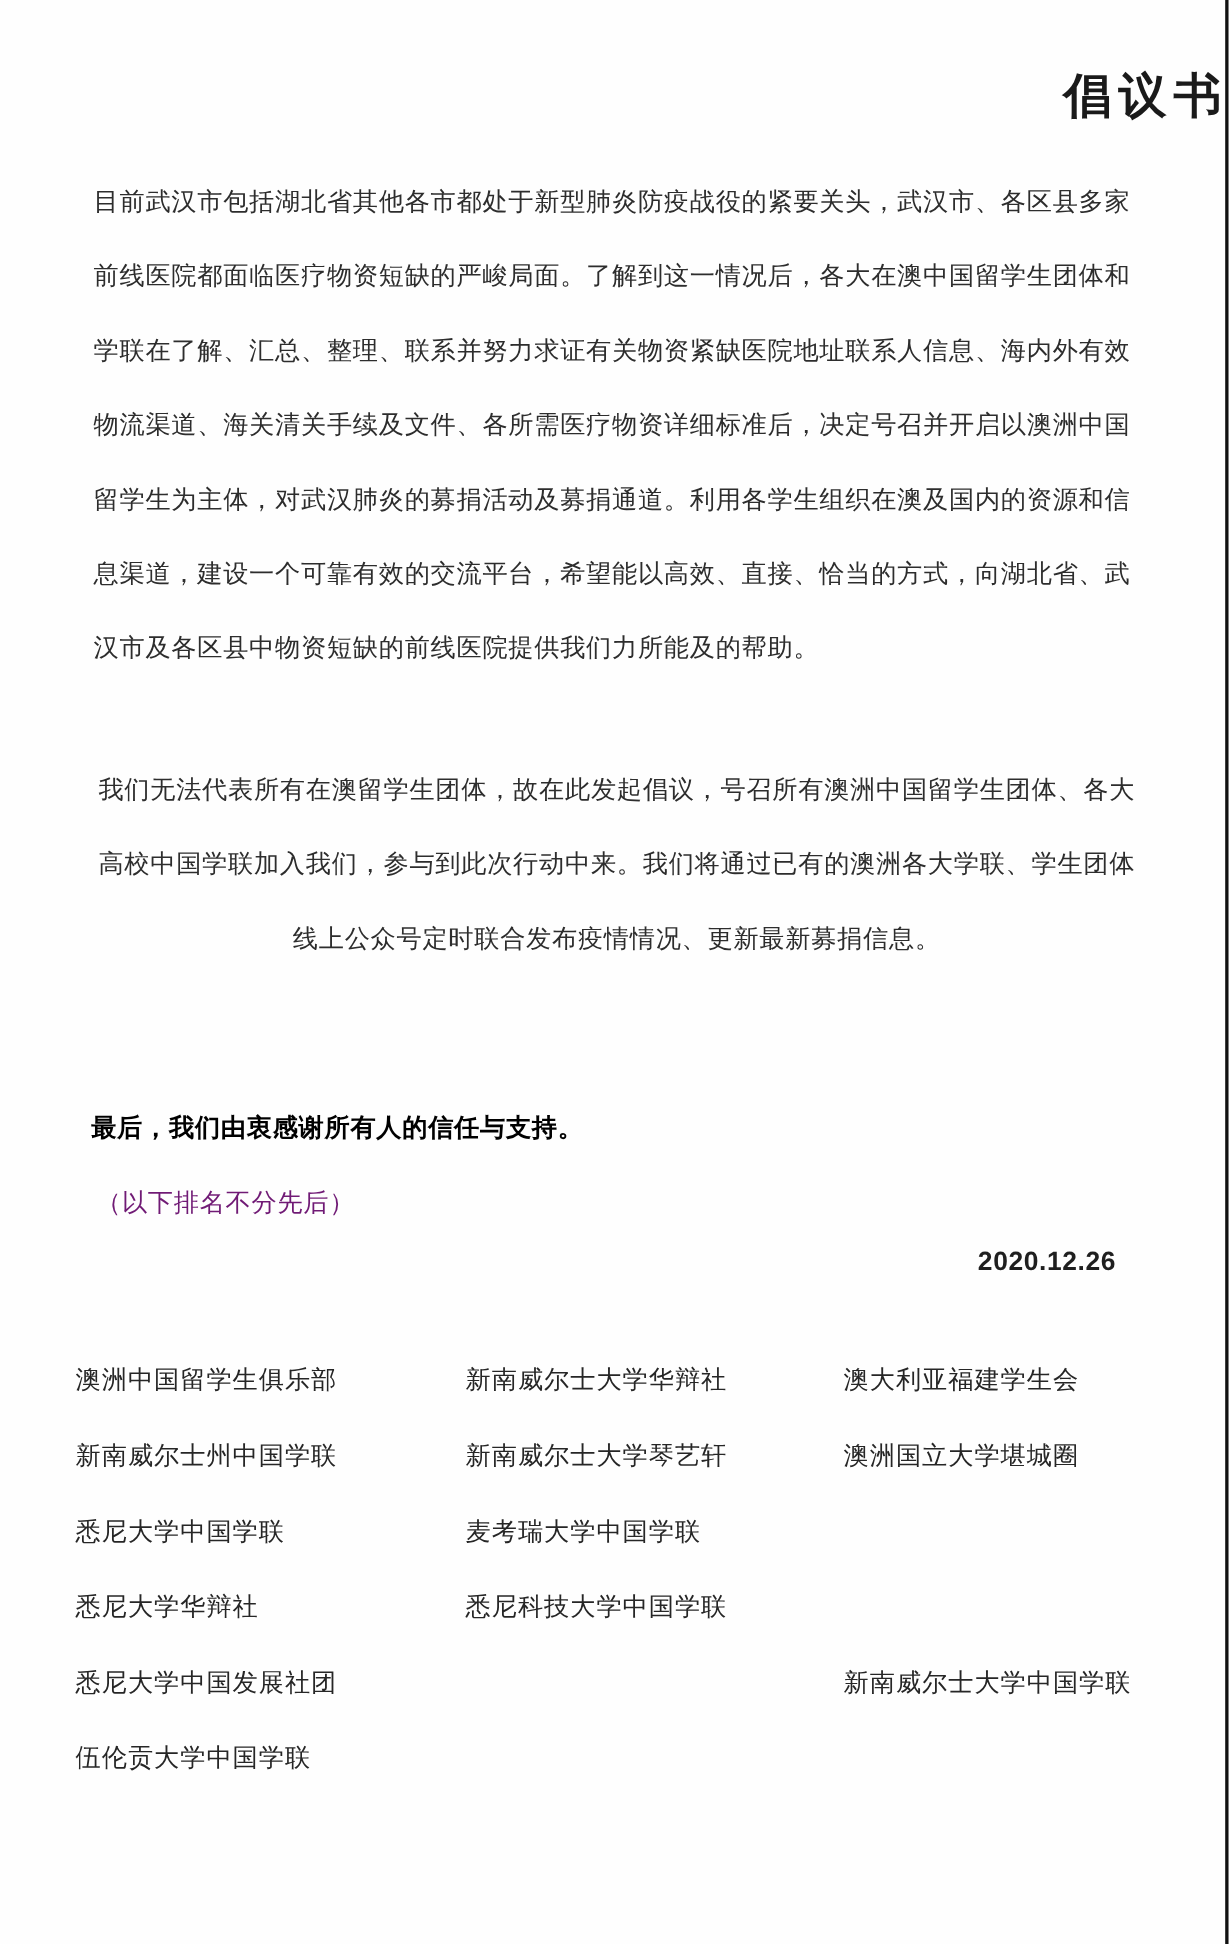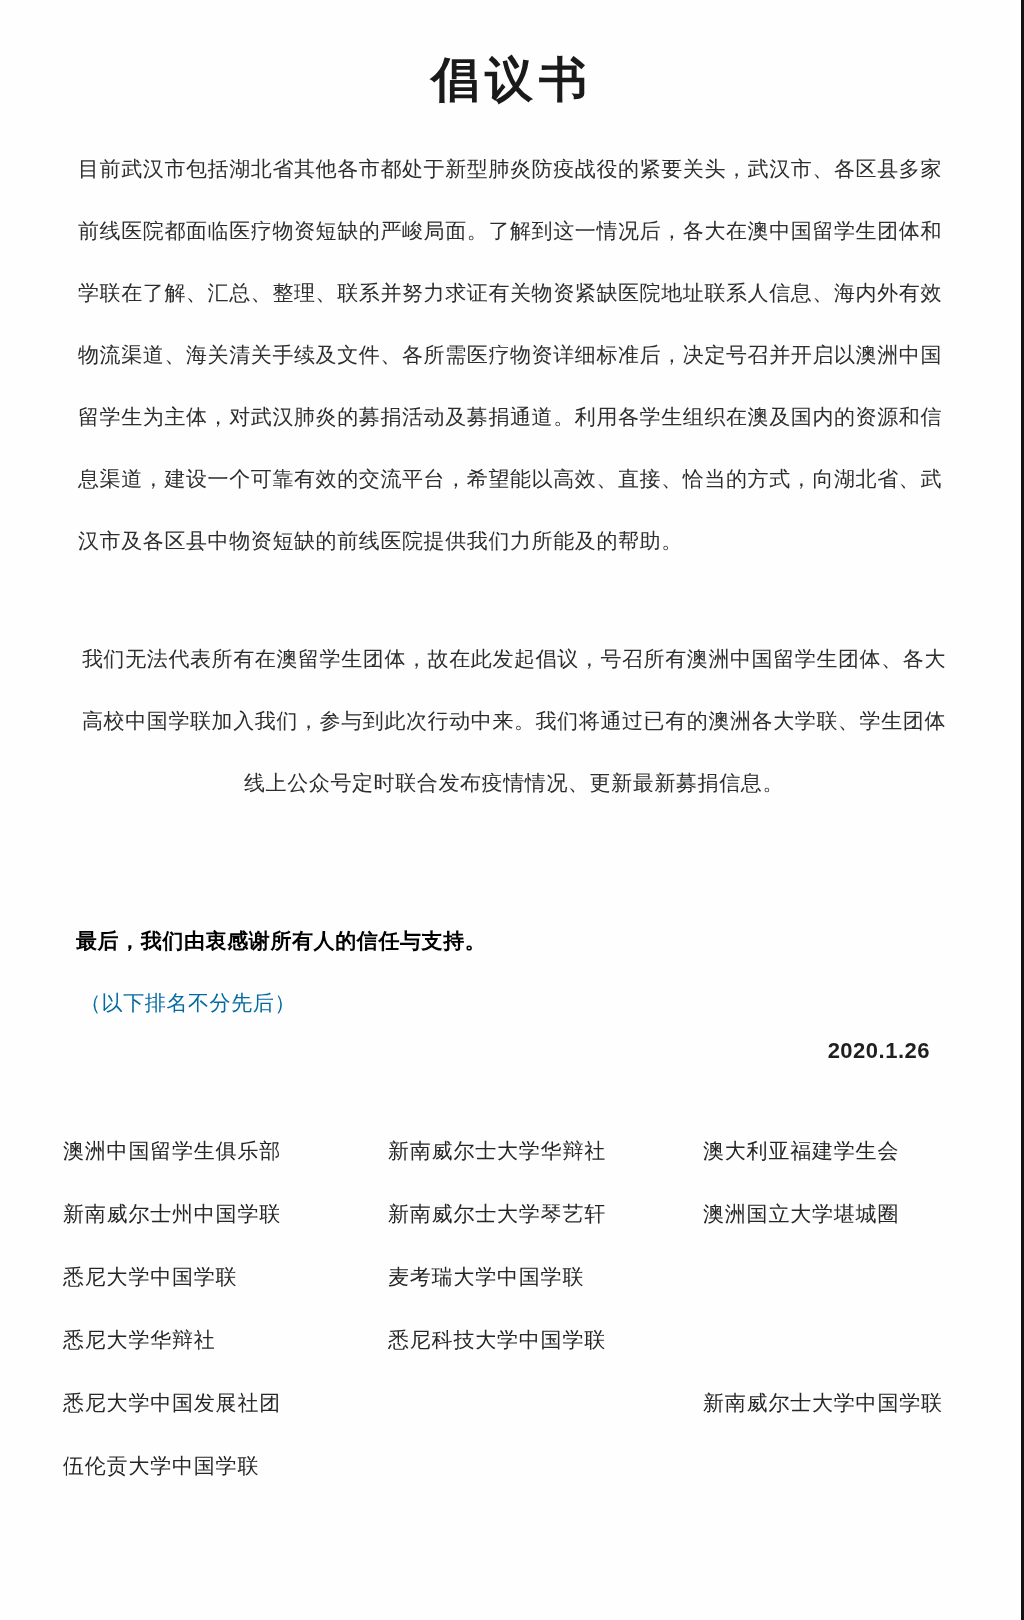--- a/index.html
+++ b/index.html
@@ -22,22 +22,22 @@
     top: 0;
     right: 0;
     width: 3px;
     height: 100%;
     background: #111;
   }
   .title {
     margin: 48px 0 0 0;
     height: 64px;
     line-height: 64px;
-    text-align: center;
-    font-size: 48px;
+    text-align: right;
+    font-size: 40px;
     font-weight: bold;
     letter-spacing: 6px;
     color: #1a1a1a;
   }
   .body-text {
     margin-top: 26px;
     padding: 0 74px 0 78px;
   }
   .para { margin: 0 0 56px 0; }
   .para:last-child { margin-bottom: 0; text-align: center; }
@@ -54,21 +54,21 @@
     font-size: 21px;
     font-weight: bold;
     letter-spacing: 0.6px;
     color: #000000;
   }
   .ranking-note {
     padding: 0 74px 0 80px;
     line-height: 62px;
     font-size: 21px;
     letter-spacing: 0.6px;
-    color: #0369a1;
+    color: #701a75;
   }
   .doc-date {
     line-height: 34px;
     font-size: 22px;
     font-weight: bold;
     text-align: right;
     padding-right: 94px;
     color: #1f1f1f;
     letter-spacing: 0.5px;
   }
@@ -109,21 +109,21 @@
         <div class="line">我们无法代表所有在澳留学生团体，故在此发起倡议，号召所有澳洲中国留学生团体、各大</div>
         <div class="line">高校中国学联加入我们，参与到此次行动中来。我们将通过已有的澳洲各大学联、学生团体</div>
         <div class="line">线上公众号定时联合发布疫情情况、更新最新募捐信息。</div>
       </div>
     </div>
 
   <div class="closing-thanks">最后，我们由衷感谢所有人的信任与支持。</div>
 
   <div class="ranking-note">（以下排名不分先后）</div>
 
-  <div class="doc-date">2020.1.26</div>
+  <div class="doc-date">2020.12.26</div>
 
   <div class="signatories" id="signatories">
       <div class="signatory">澳洲中国留学生俱乐部</div>
       <div class="signatory">新南威尔士大学华辩社</div>
       <div class="signatory">澳大利亚福建学生会</div>
       <div class="signatory">新南威尔士州中国学联</div>
       <div class="signatory">新南威尔士大学琴艺轩</div>
       <div class="signatory">澳洲国立大学堪城圈</div>
       <div class="signatory">悉尼大学中国学联</div>
       <div class="signatory">麦考瑞大学中国学联</div>

